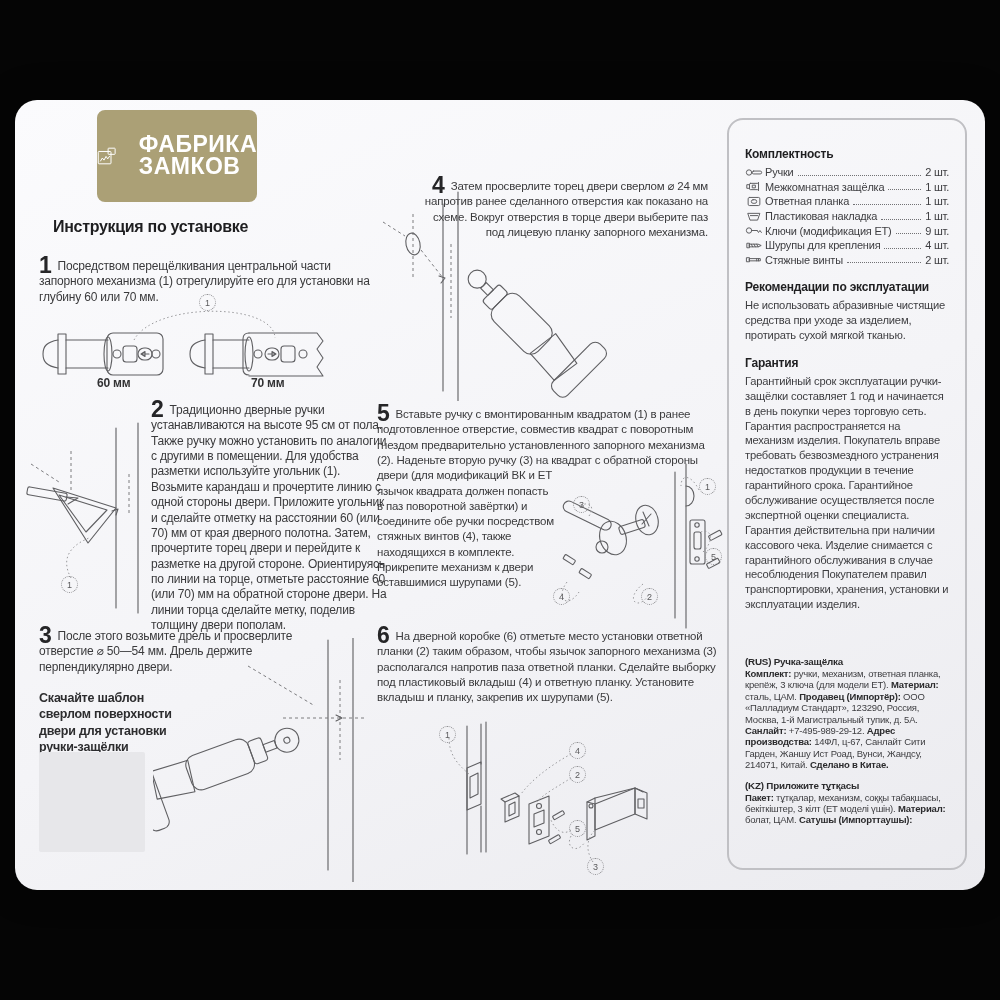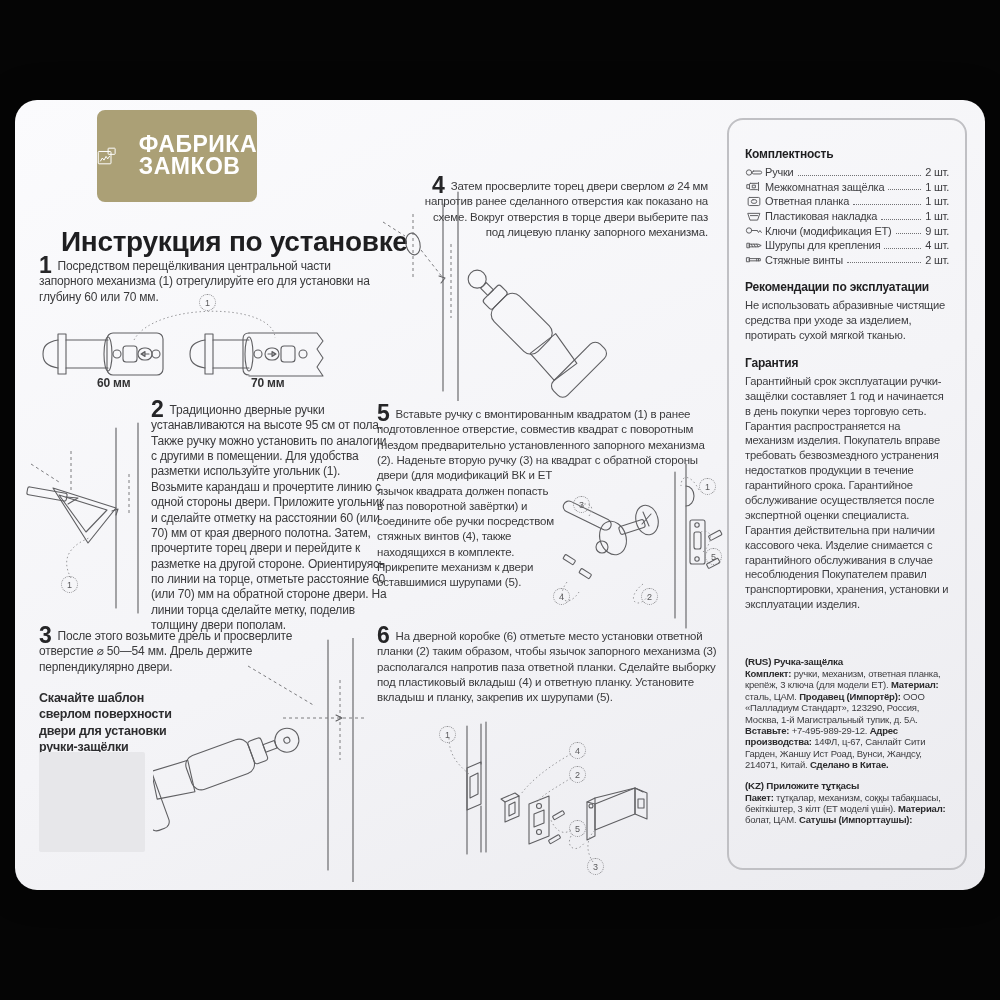--- a/index.html
+++ b/index.html
@@ -5,21 +5,21 @@
   html,body{margin:0;padding:0;background:#000;width:1000px;height:1000px;overflow:hidden;
     font-family:"Liberation Sans","DejaVu Sans",sans-serif;}
   .stage{position:absolute;inset:0;background:#050505;}
   .card{position:absolute;left:15px;top:100px;width:970px;height:790px;border-radius:22px;
     background:linear-gradient(155deg,#fbfbfd 0%,#f4f4f7 55%,#ebebef 100%);
     box-shadow:0 0 35px rgba(0,0,0,.4);overflow:hidden;letter-spacing:-0.2px;color:#38383a;}
   
   .logo{position:absolute;left:38px;top:10px;width:160px;height:92px;background:#aba076;
     border-radius:8px;display:flex;align-items:center;justify-content:center;gap:22px;margin-left:44px;}
   .logo-text{color:#fff;font-weight:bold;font-size:23px;line-height:.95;letter-spacing:.5px;}
-  .title{position:absolute;left:38px;top:118px;margin:8px;font-size:28px;font-weight:700;color:#1e1e20;letter-spacing:-.3px;}
+  .title{position:absolute;left:38px;top:118px;margin:0;font-size:16px;font-weight:700;color:#1e1e20;letter-spacing:-.3px;}
   
   .step{position:absolute;}
   .step p{margin:0;font-size:12px;line-height:1.28;color:#3a3a3c;}
   .mid p{font-size:11.5px;line-height:1.33;}
   .num{font-size:23px;font-weight:700;color:#252527;padding-right:6px;vertical-align:-3px;line-height:.8;}
   .right p{text-align:right;}
   .note{position:absolute;left:24px;top:590px;width:158px;font-size:12.5px;font-weight:700;line-height:1.3;color:#2c2c2e;}
   .qr{position:absolute;left:24px;top:652px;width:106px;height:100px;background:#e7e7ea;border-radius:2px;}
   
   .illus{position:absolute;}
@@ -366,21 +366,21 @@
 
       <div class="fine">
         <b class="ft">(RUS) Ручка-защёлка</b>
         <p class="fp">
           <b>Комплект:</b>
           <span>ручки, механизм, ответная планка, крепёж, 3 ключа (для модели ЕТ).</span>
           <b>Материал:</b>
           <span>сталь, ЦАМ.</span>
           <b>Продавец (Импортёр):</b>
           <span>ООО «Палладиум Стандарт», 123290, Россия, Москва, 1-й Магистральный тупик, д. 5А.</span>
-          <b>Вставьте:</b>
+          <b>Санлайт:</b>
           <span>+7-495-989-29-12.</span>
           <b>Адрес производства:</b>
           <span>14ФЛ, ц-67, Санлайт Сити Гарден, Жаншу Ист Роад, Вунси, Жандсу, 214071, Китай.</span>
           <b>Сделано в Китае.</b>
         </p>
       </div>
 
       <div class="fine">
         <b class="ft">(KZ) Приложите тұтқасы</b>
         <p class="fp">

